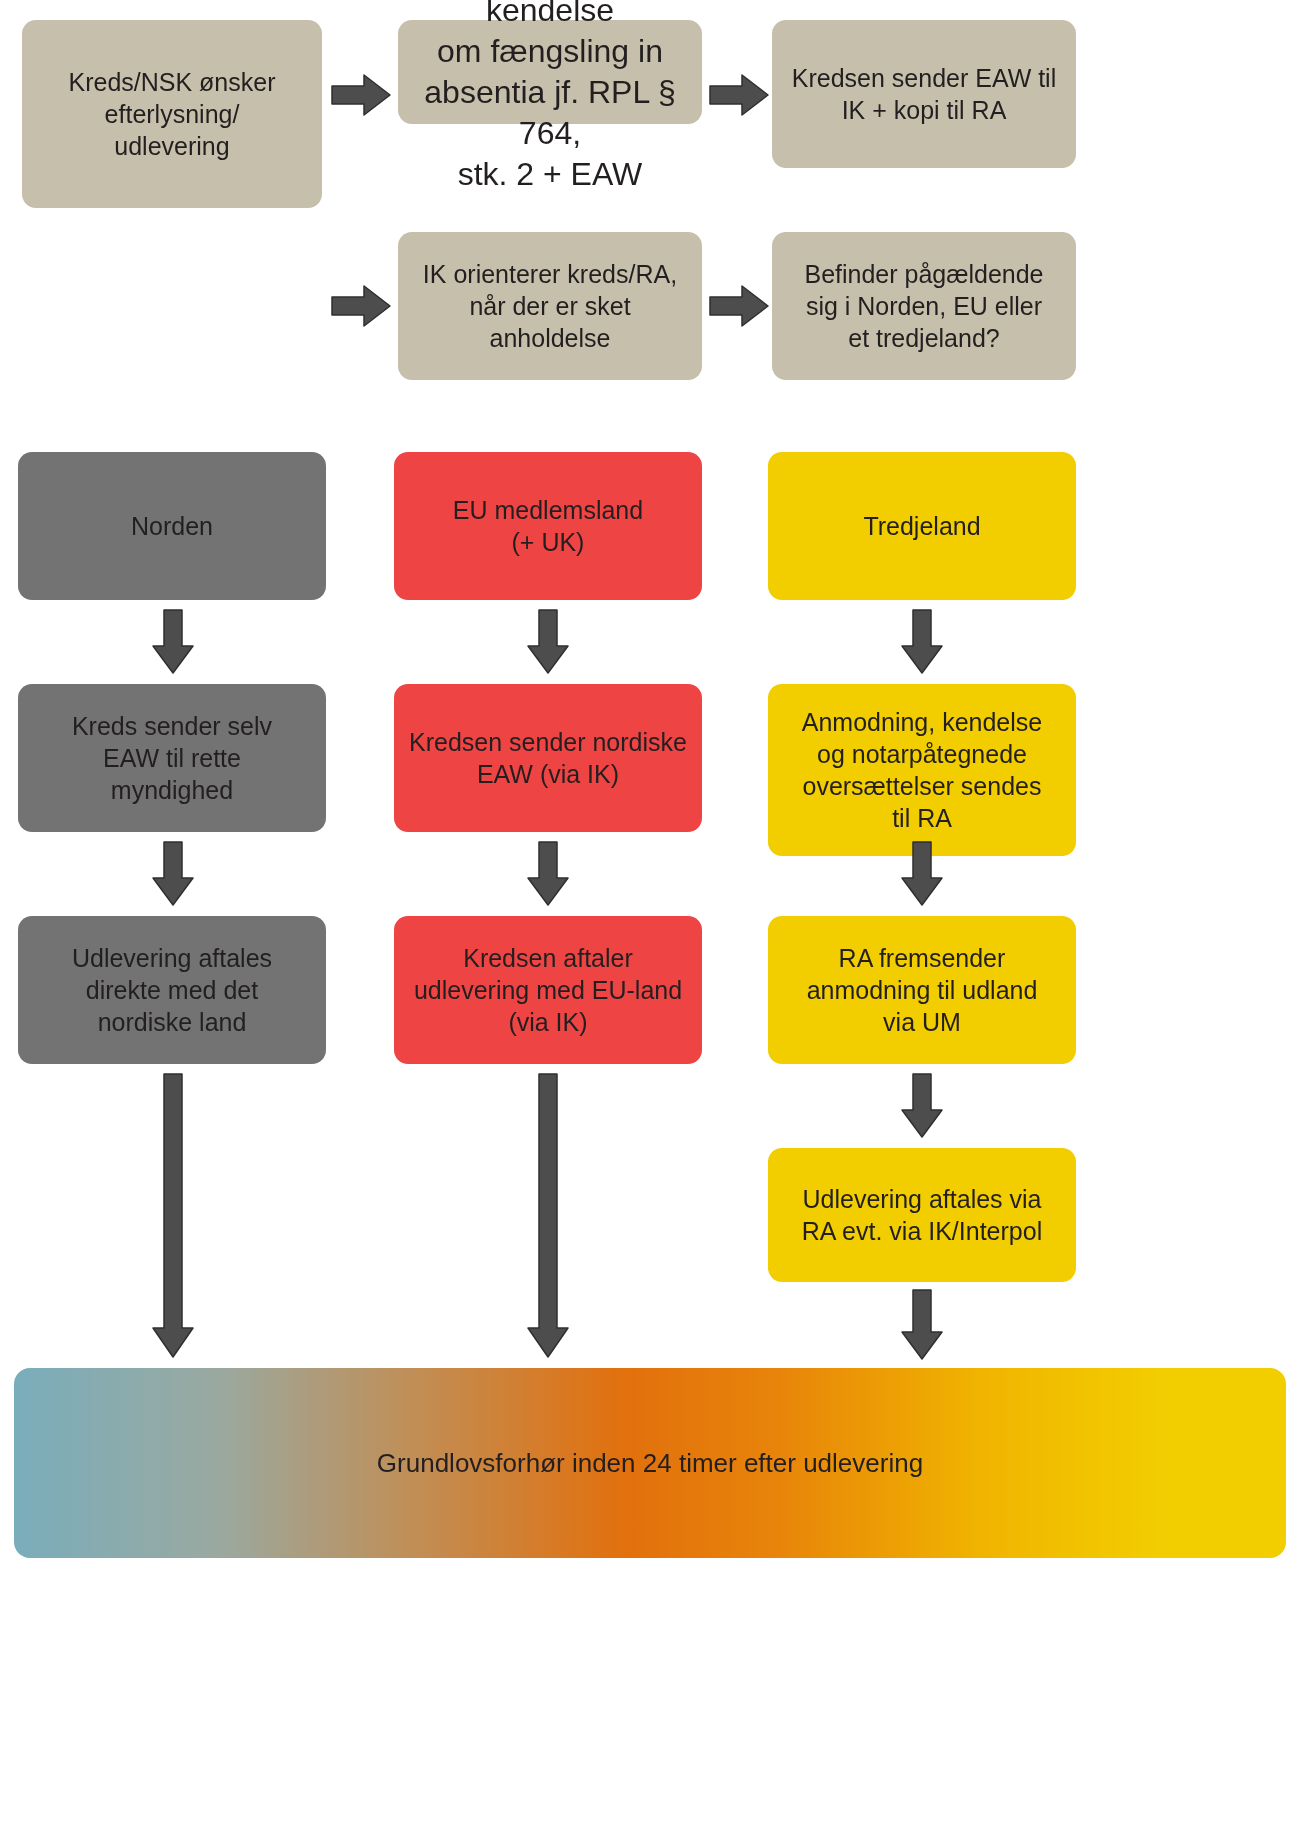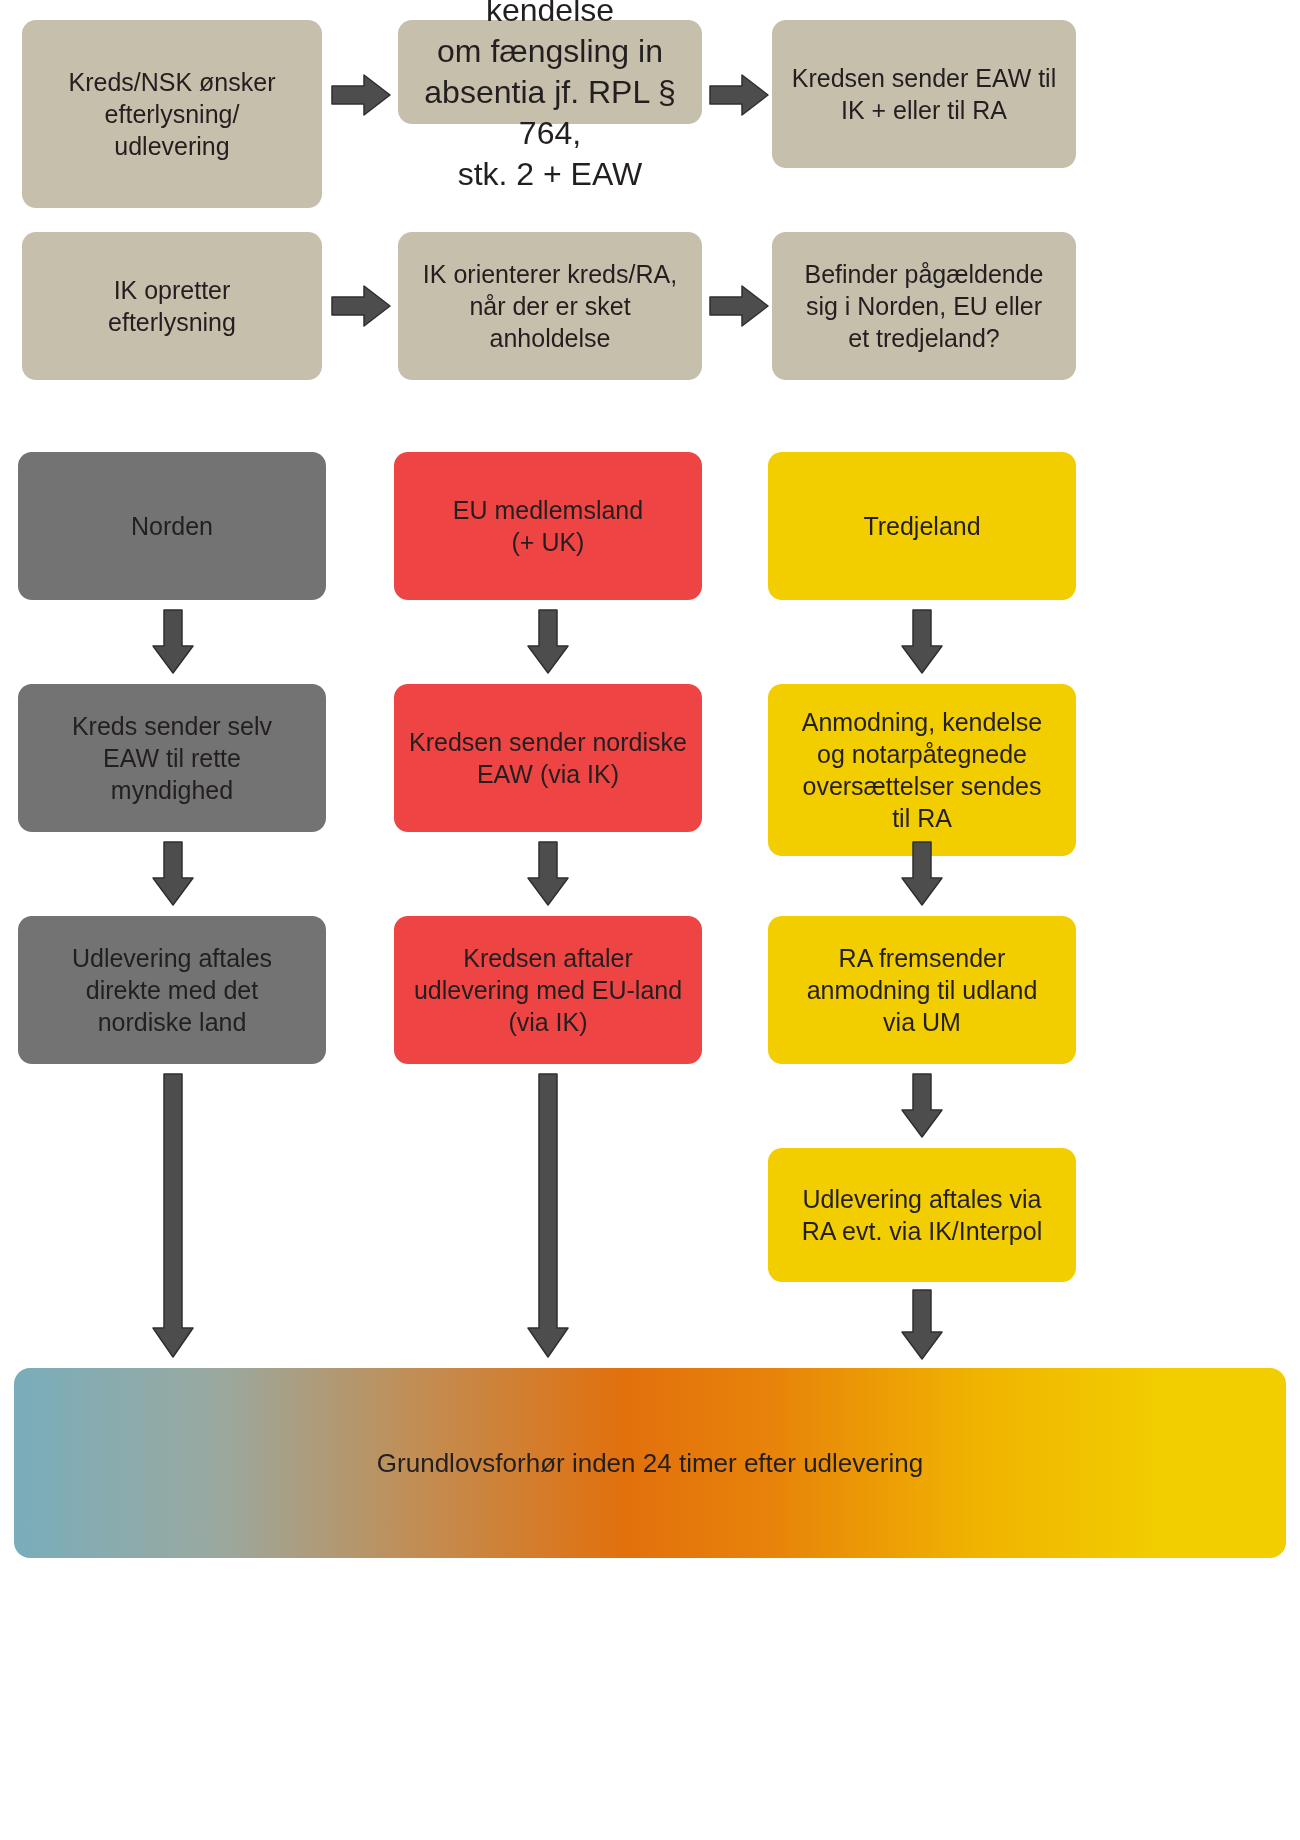--- a/index.html
+++ b/index.html
@@ -89,24 +89,22 @@
 absentia jf. RPL § 764,
 stk. 2 + EAW</div>
 
   <div class="arrow" style="left:708px; top:72px; width:62px; height:46px;">
     <svg width="62" height="46" viewBox="0 0 62 46">
       <path d="M2,14 L34,14 L34,3 L60,23 L34,43 L34,32 L2,32 Z" fill="#4d4d4d" stroke="#2f2f2f" stroke-width="1.5" stroke-linejoin="round"></path>
     </svg>
   </div>
 
   <div class="node tan" style="left:772px; top:20px; width:304px; height:148px;">Kredsen sender EAW til
-IK + eller til RA</div>
-
-  <div class="node tan" style="left:22px; top:232px; width:300px; height:148px;">IK opretter
-efterlysning</div>
+IK + kopi til RA</div>
+
 
   <div class="arrow" style="left:330px; top:283px; width:62px; height:46px;">
     <svg width="62" height="46" viewBox="0 0 62 46">
       <path d="M2,14 L34,14 L34,3 L60,23 L34,43 L34,32 L2,32 Z" fill="#4d4d4d" stroke="#2f2f2f" stroke-width="1.5" stroke-linejoin="round"></path>
     </svg>
   </div>
 
   <div class="node tan" style="left:398px; top:232px; width:304px; height:148px;">IK orienterer kreds/RA,
 når der er sket
 anholdelse</div>

